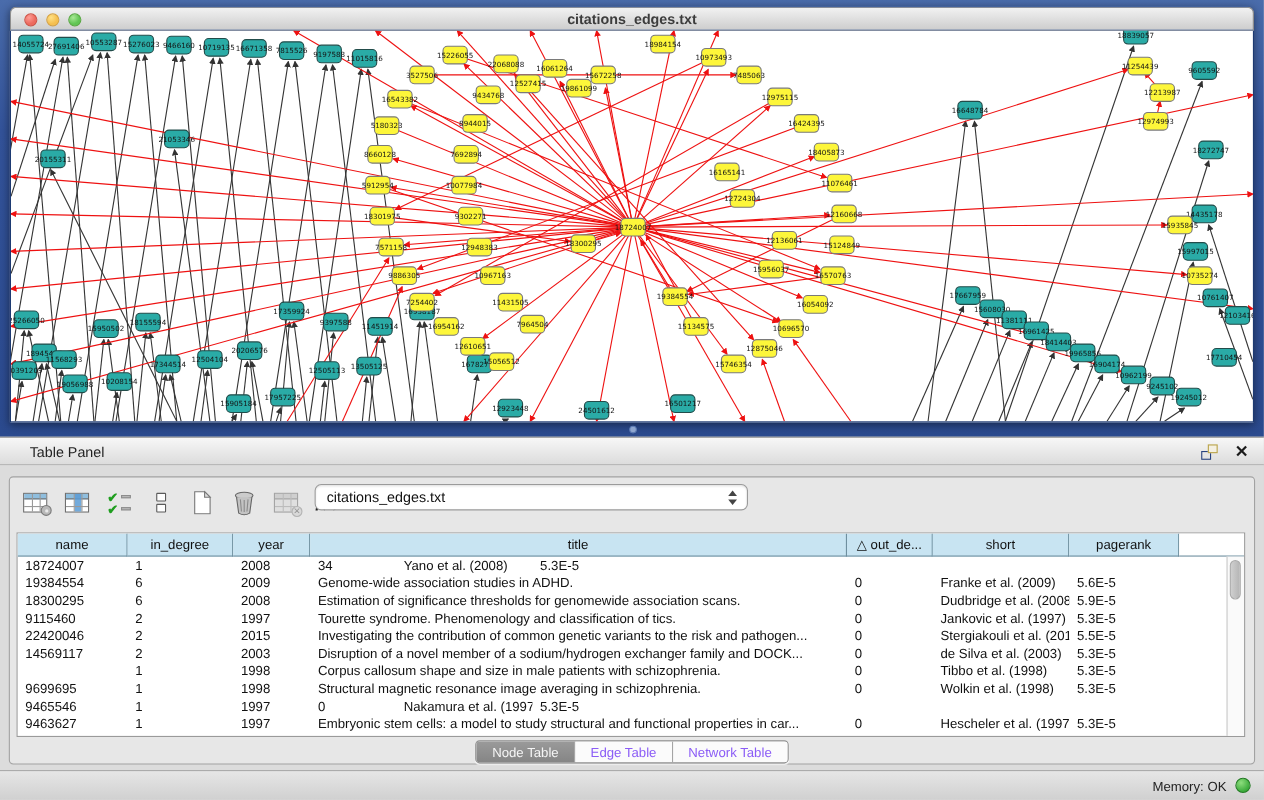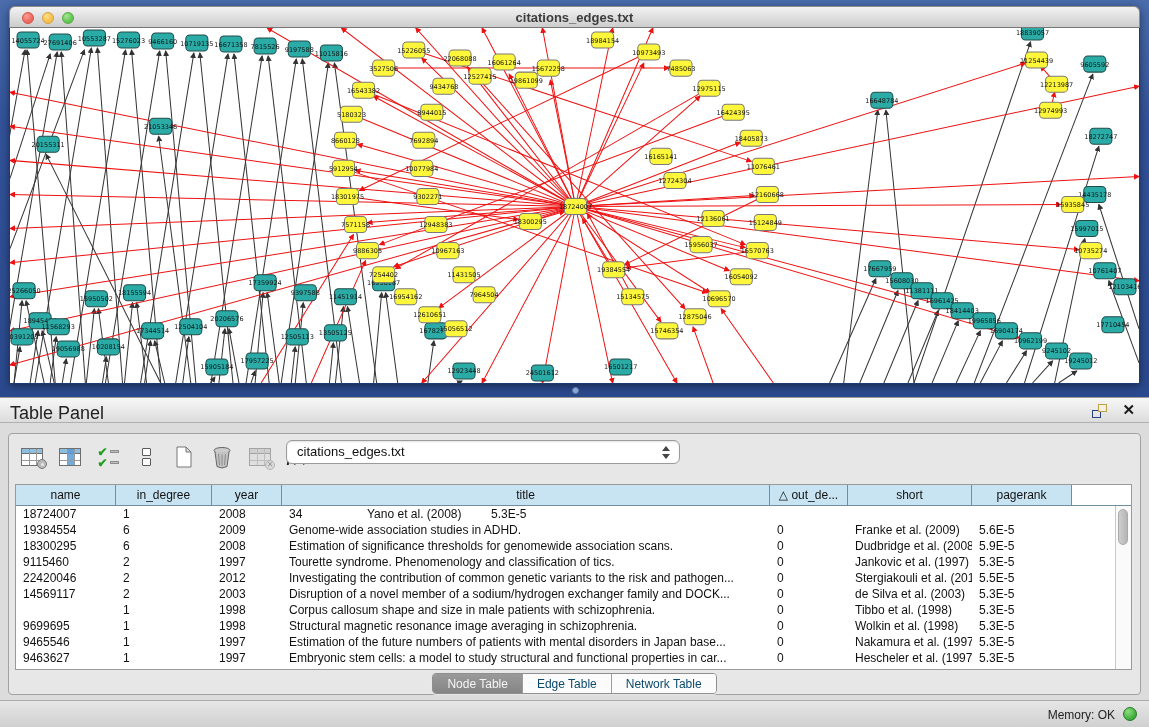--- a/index.html
+++ b/index.html
@@ -23,21 +23,21 @@
   .canvas-wrap { position:absolute; left:0; top:22px; right:0; bottom:0;
     background:#fff; border:1px solid #1d3a72; border-top:none; }
   .canvas-wrap svg { display:block; width:100%; height:100%; }
   .resize-grip { position:absolute; left:50%; bottom:3px; width:7px; height:7px;
     margin-left:-3px; border-radius:50%; background:#8fa6cf; border:1px solid #5d7bb4; }
 
   
   .tp-header { position:absolute; left:0; top:397px; width:1149px; height:26px;
     background:linear-gradient(#f7f7f7,#dcdcdc); border-top:1px solid #9a9a9a;
     border-bottom:1px solid #b0b0b0; }
-  .tp-title { position:absolute; left:10px; top:5px; font-size:18px; color:#222; }
+  .tp-title { position:absolute; left:27px; top:5px; font-size:13px; color:#222; }
   .tp-float { position:absolute; right:42px; top:6px; width:15px; height:14px; cursor:pointer; }
   .tp-float .sq1 { position:absolute; left:0; bottom:0; width:9px; height:8px; border:1.5px solid #27437f; background:transparent; }
   .tp-float .sq2 { position:absolute; right:0; top:0; width:9px; height:8px; border:1.5px solid #b8a249; background:#f4f0e2; }
   .tp-close { position:absolute; right:14px; top:3px; font-size:15px; font-weight:bold; color:#1a1a1a; cursor:pointer; }
 
   .panel-bg { position:absolute; left:0; top:423px; width:1149px; height:277px; background:#dcdcdc; }
   .panel-box { position:absolute; left:8px; top:10px; width:1133px; height:262px;
     background:#e7e7e7; border:1px solid #a2a2a2; border-radius:4px; }
 
   
@@ -68,21 +68,21 @@
   .vscroll { position:absolute; right:0; top:21px; bottom:0; width:16px;
     background:#fafafa; border-left:1px solid #c8c8c8; }
   .vthumb { position:absolute; left:2px; top:3px; width:10px; height:36px;
     background:linear-gradient(90deg,#cfcfcf,#b5b5b5); border-radius:6px; border:1px solid #aaa; }
 
   
   .tabs { position:absolute; left:0; right:0; top:239px; display:flex; justify-content:center; }
   .seg { display:flex; border:1px solid #8f8f8f; border-radius:4px; overflow:hidden;
     box-shadow:0 1px 1px rgba(255,255,255,.8), inset 0 1px 0 rgba(255,255,255,.5); }
   .seg button { height:19px; padding:0 14px; font-size:12px; border:none; background:#fbfbfb;
-    color:#0c4a6e; border-right:1px solid #9c9c9c; cursor:pointer; font-family:inherit; }
+    color:#8b5cf6; border-right:1px solid #9c9c9c; cursor:pointer; font-family:inherit; }
   .seg button:last-child { border-right:none; }
   .seg button.active { background:linear-gradient(#9a9a9a,#858585); color:#f5f5f5; }
 
   
   .statusbar { position:absolute; left:0; top:700px; width:1149px; height:27px;
     background:linear-gradient(#e6e6e6,#d0d0d0); border-top:1px solid #ababab; }
   .mem { position:absolute; right:34px; top:7px; font-size:12px; color:#222; }
   .memdot { position:absolute; right:12px; top:6px; width:14px; height:14px; border-radius:50%;
     background:radial-gradient(circle at 35% 30%, #8ede7e,#3cab3c 70%); border:1px solid #237a23; cursor:pointer; }
 
@@ -838,21 +838,21 @@
               <div class="td" style="width: 96px;">2</div>
               <div class="td" style="width: 70px;">1997</div>
               <div class="td" style="width: 488px;">Tourette syndrome. Phenomenology and classification of tics.</div>
               <div class="td" style="width: 78px;">0</div>
               <div class="td" style="width: 124px;">Jankovic et al. (1997)</div>
               <div class="td" style="width: 100px;">5.3E-5</div>
             </div>
             <div class="tr">
               <div class="td" style="width: 100px;">22420046</div>
               <div class="td" style="width: 96px;">2</div>
-              <div class="td" style="width: 70px;">2012</div>
+              <div class="td" style="width: 70px;">2015</div>
               <div class="td" style="width: 488px;">Investigating the contribution of common genetic variants to the risk and pathogen...</div>
               <div class="td" style="width: 78px;">0</div>
               <div class="td" style="width: 124px;">Stergiakouli et al. (2012)</div>
               <div class="td" style="width: 100px;">5.5E-5</div>
             </div>
             <div class="tr">
               <div class="td" style="width: 100px;">14569117</div>
               <div class="td" style="width: 96px;">2</div>
               <div class="td" style="width: 70px;">2003</div>
               <div class="td" style="width: 488px;">Disruption of a novel member of a sodium/hydrogen exchanger family and DOCK...</div>
@@ -875,21 +875,20 @@
               <div class="td" style="width: 70px;">1998</div>
               <div class="td" style="width: 488px;">Structural magnetic resonance image averaging in schizophrenia.</div>
               <div class="td" style="width: 78px;">0</div>
               <div class="td" style="width: 124px;">Wolkin et al. (1998)</div>
               <div class="td" style="width: 100px;">5.3E-5</div>
             </div>
             <div class="tr">
               <div class="td" style="width: 100px;">9465546</div>
               <div class="td" style="width: 96px;">1</div>
               <div class="td" style="width: 70px;">1997</div>
-              <div class="td" style="width: 488px;">Estimation of the future numbers of patients with mental disorders in Japan base...</div>
               <div class="td" style="width: 78px;">0</div>
               <div class="td" style="width: 124px;">Nakamura et al. (1997)</div>
               <div class="td" style="width: 100px;">5.3E-5</div>
             </div>
             <div class="tr">
               <div class="td" style="width: 100px;">9463627</div>
               <div class="td" style="width: 96px;">1</div>
               <div class="td" style="width: 70px;">1997</div>
               <div class="td" style="width: 488px;">Embryonic stem cells: a model to study structural and functional properties in car...</div>
               <div class="td" style="width: 78px;">0</div>

